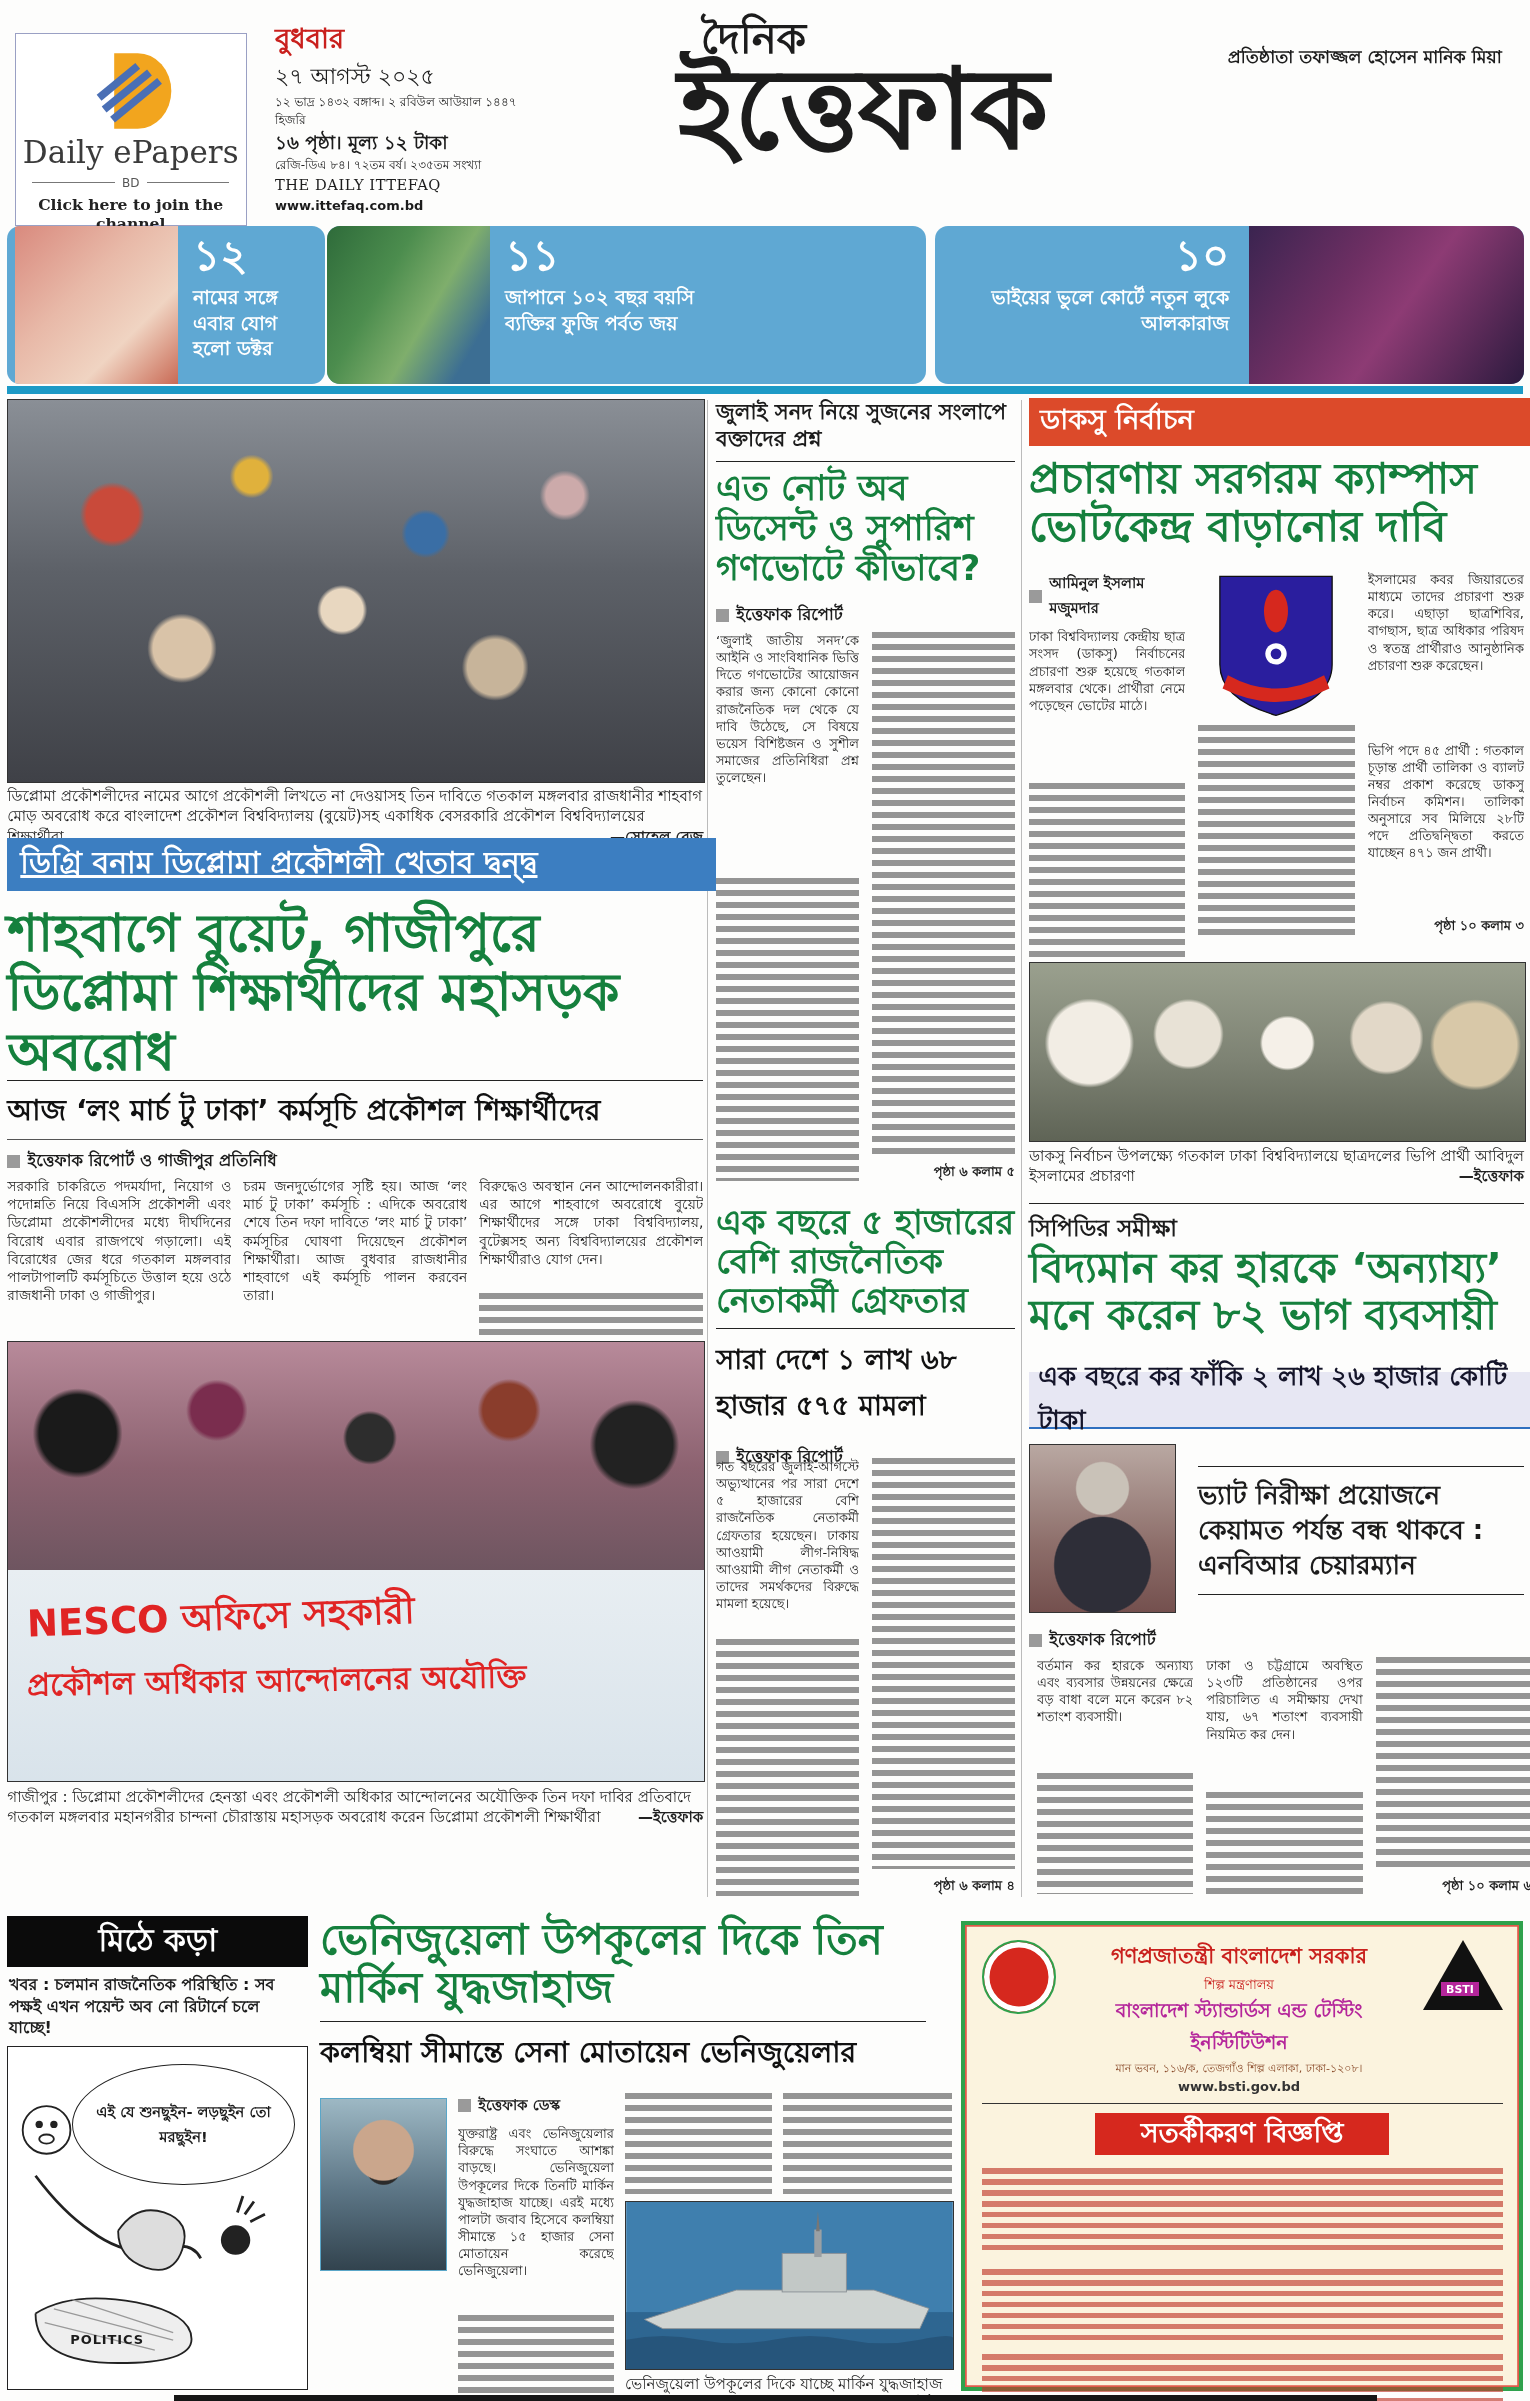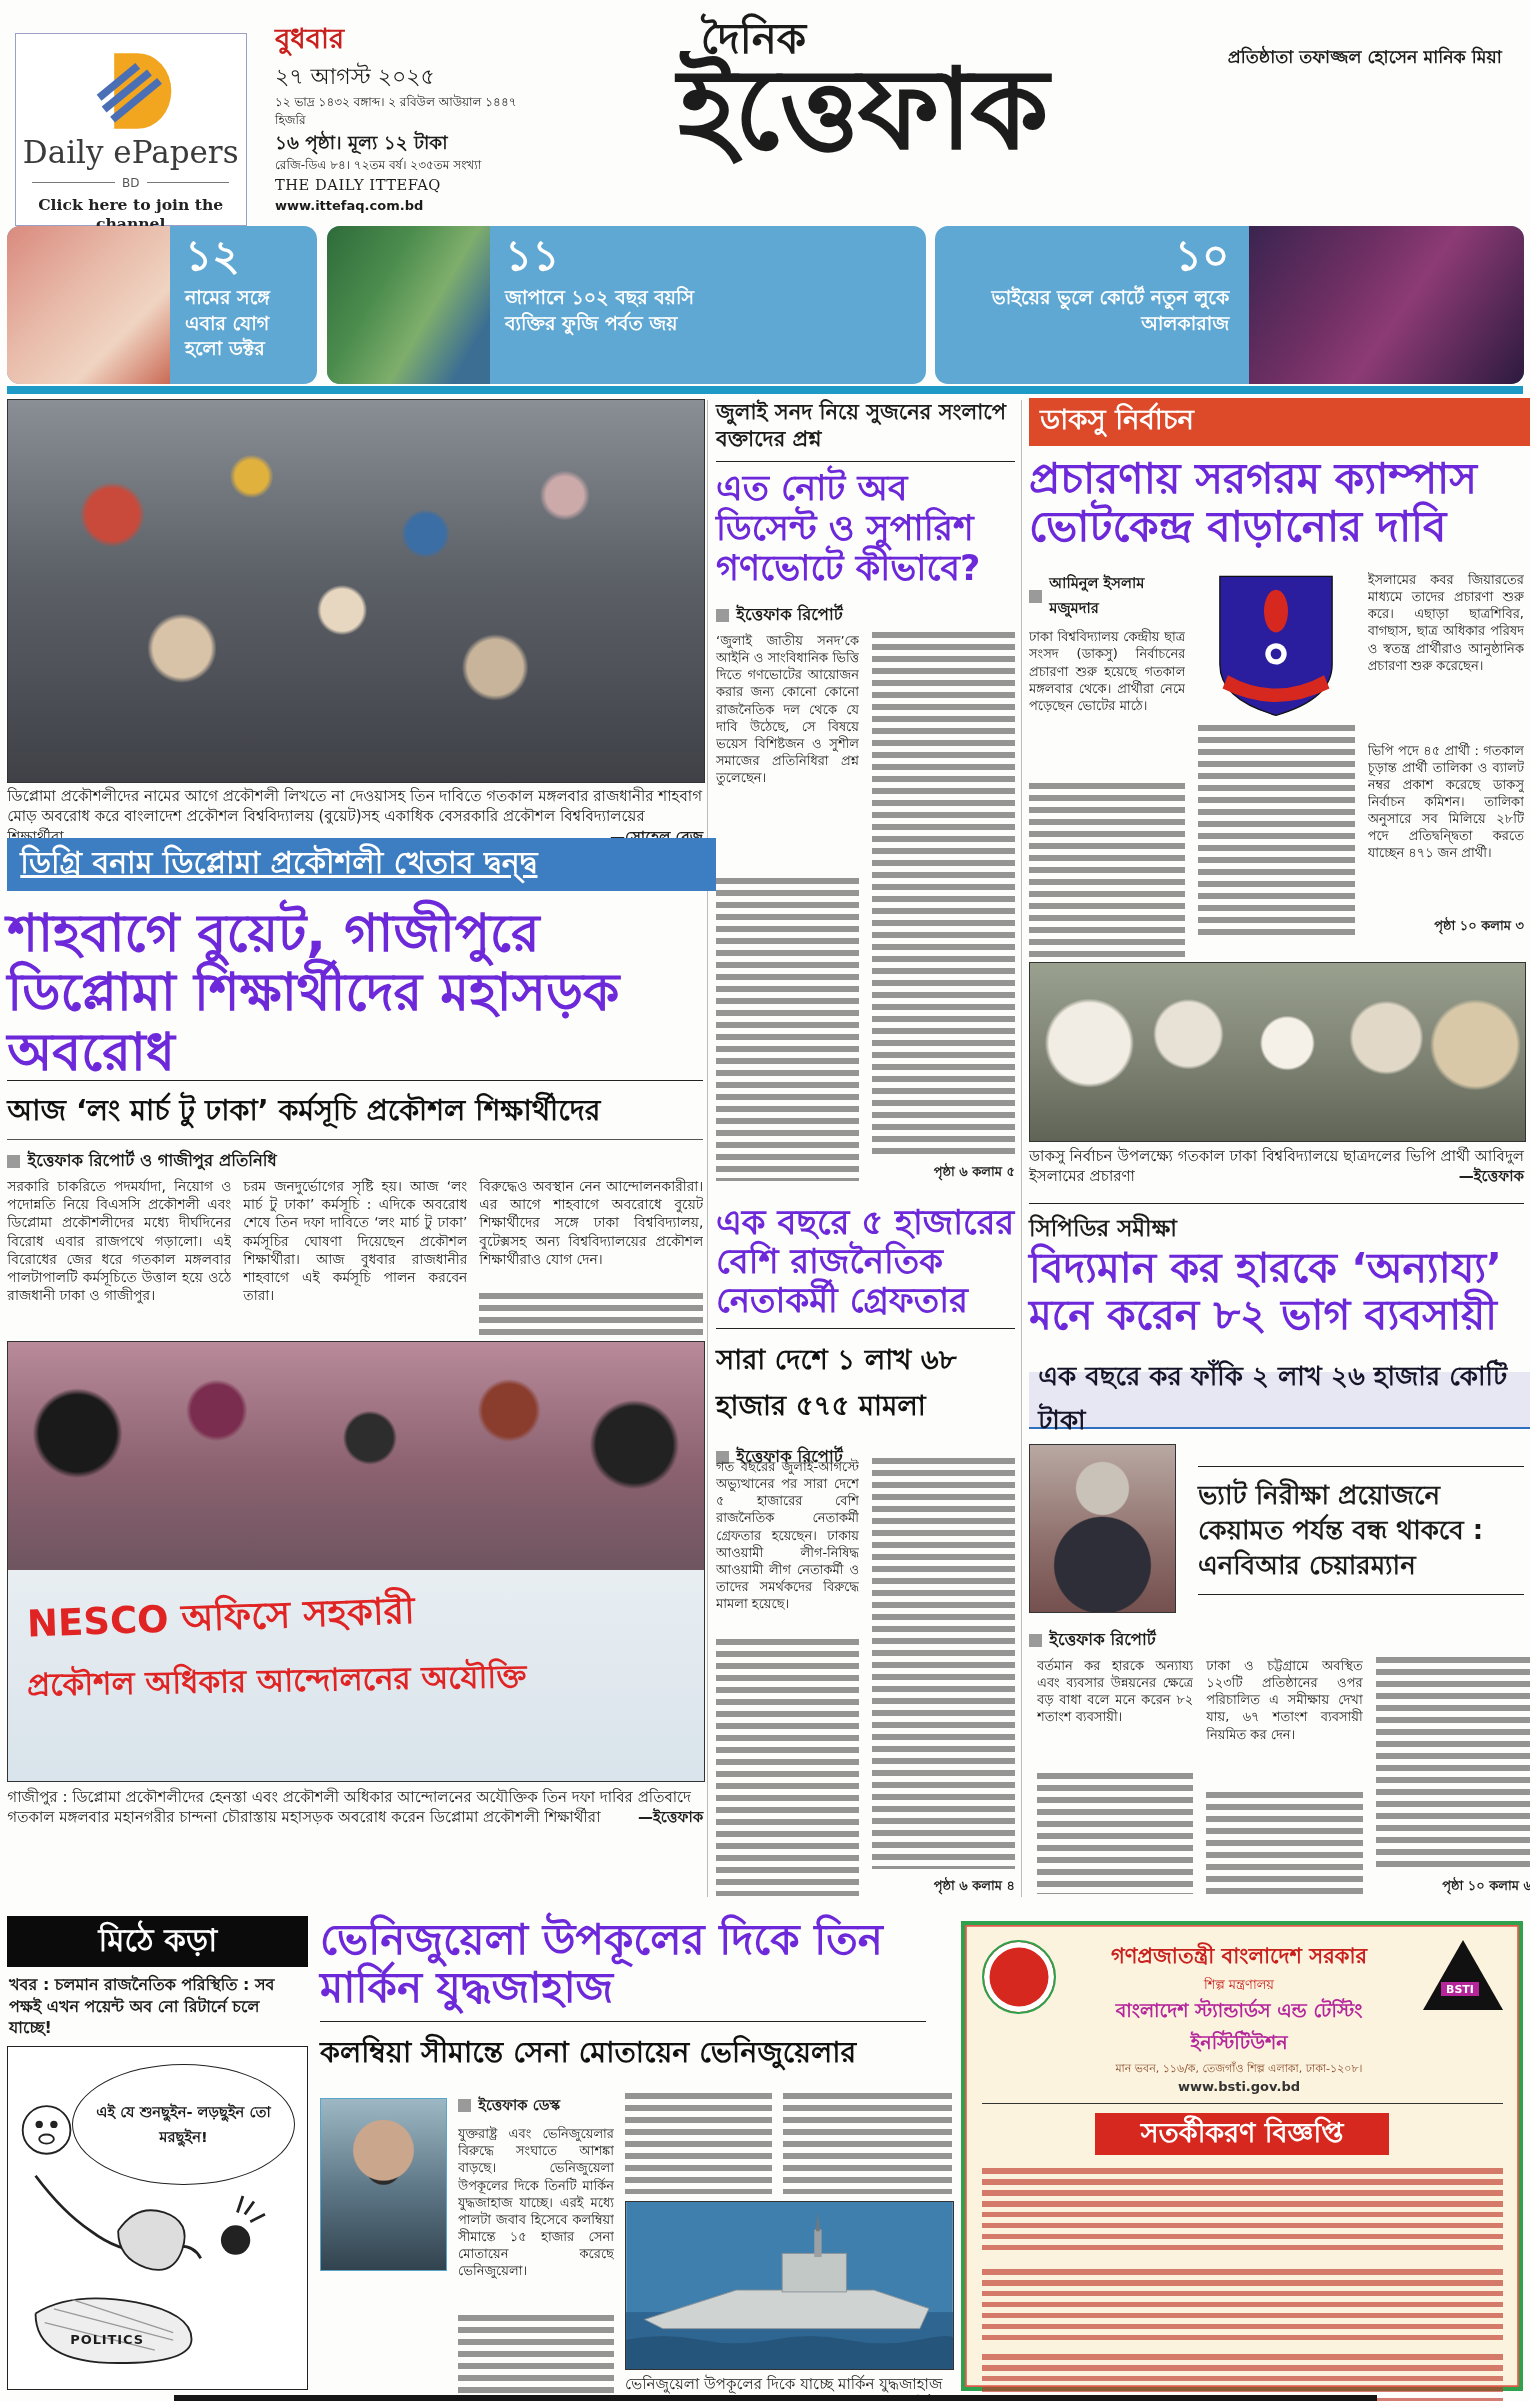--- a/index.html
+++ b/index.html
@@ -27,21 +27,21 @@
   .tcard{position:absolute;top:0;height:158px;border-radius:13px;background:var(--tblue);overflow:hidden;display:flex;}
   .tphoto{width:163px;height:100%;flex:none;}
   .ttext{flex:1;color:#fff;padding:7.3px 14.7px;display:flex;flex-direction:column;}
   .tnum{font-size:42px;font-weight:bold;line-height:1.1;}
   .tline{font-size:19px;font-weight:bold;line-height:1.35;margin-top:5.5px;}
   .strip-bar{background:#1d9ac6;height:8.3px;}
   
   .caption{font-size:15px;line-height:1.35;color:#222;}
   .credit{font-weight:bold;float:right;}
   .kicker-bar{background:#3c7ec1;color:#fff;font-weight:bold;font-size:30px;display:flex;align-items:center;padding-left:13px;text-decoration:underline;}
-  .headline{font-weight:900;color:#6d28d9;line-height:1.14;}
+  .headline{font-weight:900;color:#15803d;line-height:1.14;}
   .subhead{font-weight:bold;color:#111;}
   .byline{font-weight:bold;font-size:16.5px;display:flex;align-items:center;gap:7.3px;}
   .bullet{width:13px;height:13px;background:#9a9a9a;display:inline-block;flex:none;}
   .kicker-sm{font-weight:bold;font-size:21px;line-height:1.3;}
   .body-txt{font-size:13.8px;line-height:1.32;text-align:justify;overflow:hidden;}
   .fill{background:repeating-linear-gradient(to bottom,#3f3f3f 0 6.4px,transparent 6.4px 12px);opacity:.55;}
   .fill-red{background:repeating-linear-gradient(to bottom,#c0392b 0 5.5px,transparent 5.5px 11px);opacity:.65;}
   .jump{font-weight:bold;font-size:13px;text-align:right;}
   .rule{border-top:1.8px solid #222;}
   .thin-rule{border-top:0.9px solid #555;}
@@ -103,21 +103,21 @@
     <div class="d-eng">THE DAILY ITTEFAQ</div>
     <div class="d-web">www.ittefaq.com.bd</div>
   </div>
 
   <div class="abs mast-pre" style="left:588px;top:5.5px;width:331px;">দৈনিক</div>
   <div class="abs mast-title" style="left:500px;top:51px;width:725px;height:163px;overflow:hidden;">ইত্তেফাক</div>
   <div class="abs founder" style="right:9.2px;top:44px;width:294px;">প্রতিষ্ঠাতা তফাজ্জল হোসেন মানিক মিয়া</div>
 
   <div class="abs" style="left:7.3px;top:226px;width:1516px;height:158px;">
 
-    <div class="tcard" style="--tblue:#5fa8d3;left:0;width:310px;">
+    <div class="tcard" style="--tblue:#5fa8d3;left:0;width:310px;padding-left:8px;">
       <div class="tphoto" style="background:linear-gradient(135deg,#d98a7e 0%,#e8b9a8 40%,#f0d4c2 70%,#c96a55 100%);"></div>
       <div class="ttext">
         <div class="tnum">১২</div>
         <div class="tline">নামের সঙ্গে এবার যোগ হলো ডক্টর</div>
       </div>
     </div>
 
     <div class="tcard" style="--tblue:#5fa8d3;left:320px;width:599px;">
       <div class="tphoto" style="background:linear-gradient(120deg,#2e6b3a 0%,#4c8d4e 35%,#7fae6c 60%,#3c6e93 85%);"></div>
       <div class="ttext">

